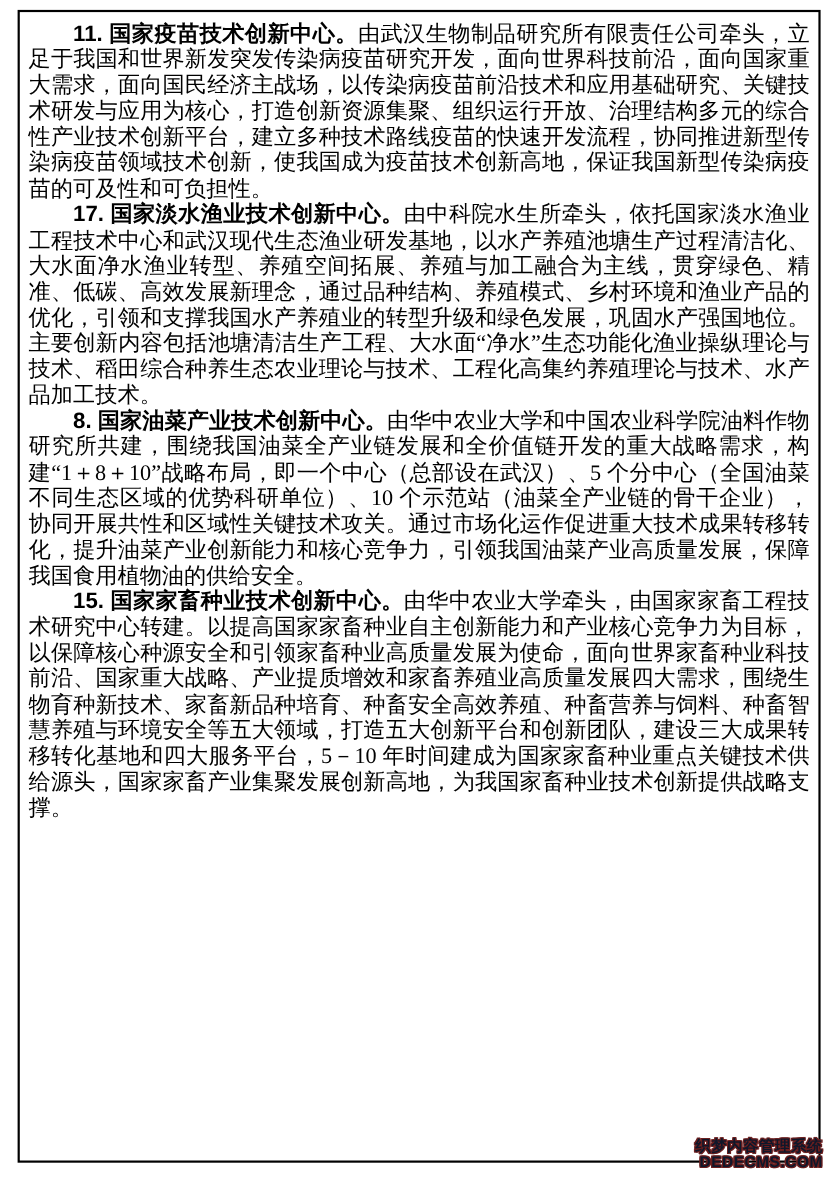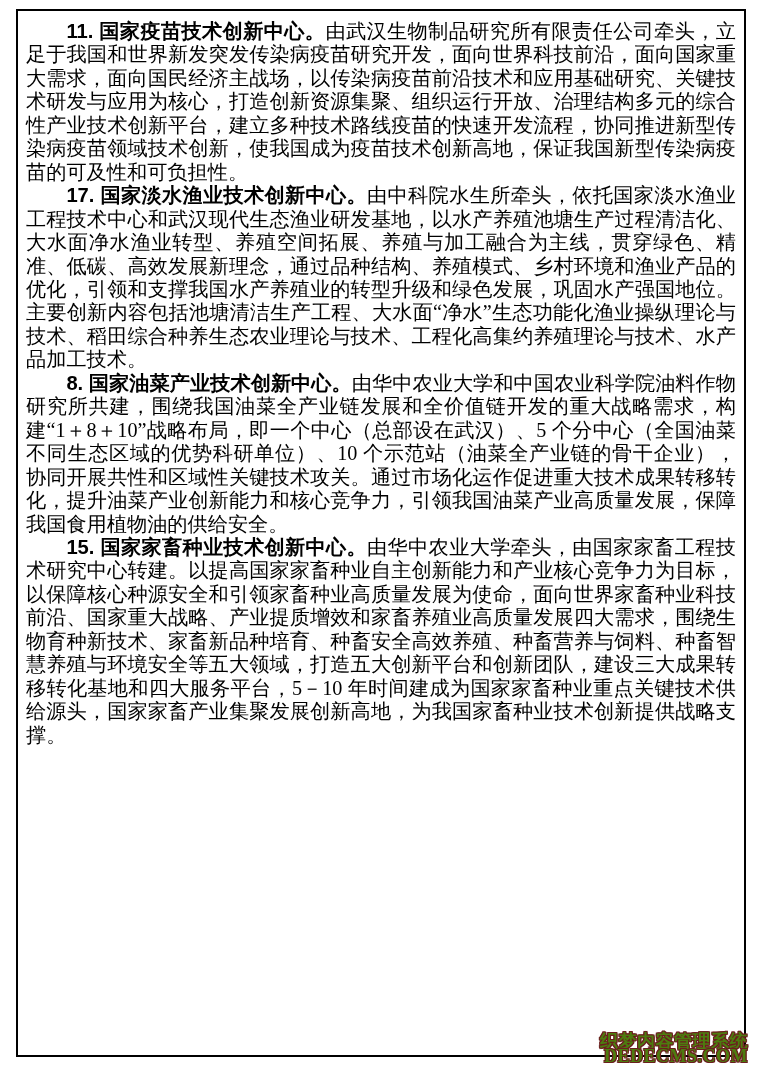--- a/index.html
+++ b/index.html
@@ -43,25 +43,25 @@
   .heading {
     font-weight: bold;
     font-family: "Liberation Sans", "DejaVu Sans", sans-serif;
   }
   .watermark {
     position: absolute;
     right: 9px;
     bottom: 12px;
     text-align: right;
     z-index: 2;
-    font-family: Liberation Serif, serif;
+    font-family: Liberation Sans, sans-serif;
     font-weight: bold;
-    font-size: 18px;
+    font-size: 14px;
     line-height: 14.5px;
-    color: #4d7c0f;
+    color: #0f172a;
     text-shadow:
       -1px -1px 0 #6b1f1f,  0 -1px 0 #6b1f1f,  1px -1px 0 #6b1f1f,
       -1px  0   0 #6b1f1f,                      1px  0   0 #6b1f1f,
       -1px  1px 0 #6b1f1f,  0  1px 0 #6b1f1f,  1px  1px 0 #6b1f1f;
     letter-spacing: 0.5px;
   }
 </style>
 </head>
 <body>
 

